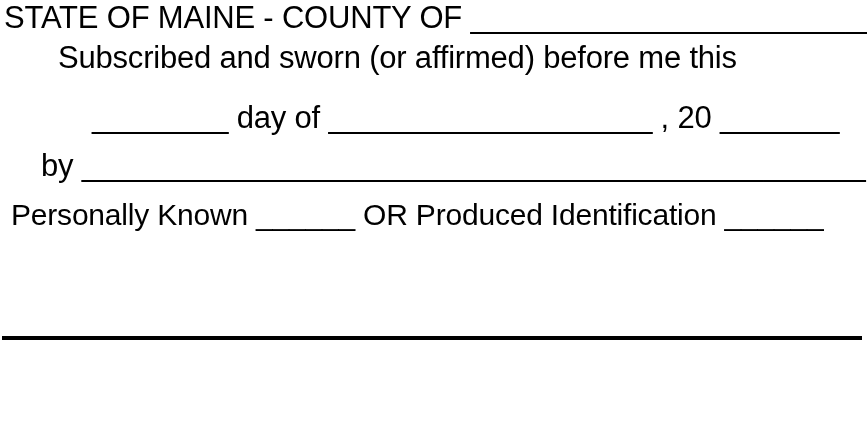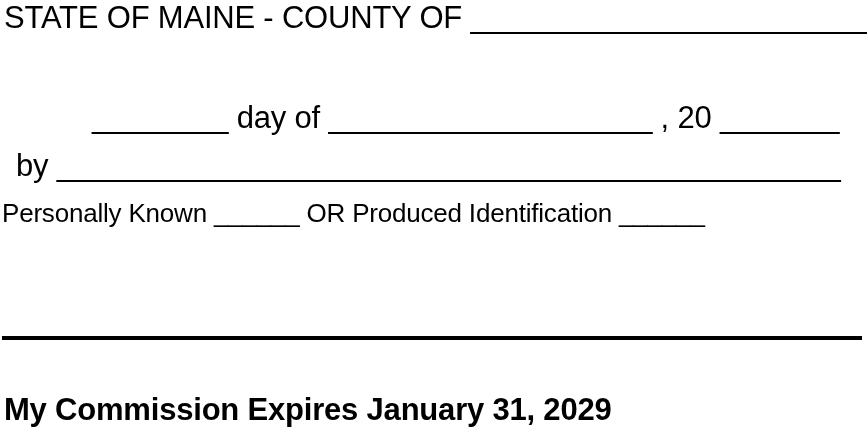--- a/index.html
+++ b/index.html
@@ -40,29 +40,29 @@
     font-size: 31px;
     font-weight: 400;
   }
   .l3 {
     left: 92px;
     top: 100px;
     font-size: 31px;
     font-weight: 400;
   }
   .l4 {
-    left: 16px;
+    left: 41px;
     top: 148px;
     font-size: 31px;
     font-weight: 400;
   }
   .l5 {
-    left: 2px;
+    left: 11px;
     top: 198px;
-    font-size: 26px;
+    font-size: 30px;
     font-weight: 400;
   }
   .l6 {
     left: 30px;
     top: 250px;
     font-size: 31px;
     font-weight: 400;
   }
   
   .divider {
@@ -87,26 +87,26 @@
     font-weight: 700;
   }
 </style>
 </head>
 <body>
 
 <div id="stamp">
 
   <div class="line l1">STATE OF MAINE - COUNTY OF ________________________</div>
 
+  <div class="line l2">Subscribed and sworn (or affirmed) before me this</div>
 
   <div class="line l3">________ day of ___________________ , 20 _______</div>
 
   <div class="line l4">by ______________________________________________</div>
 
   <div class="line l5">Personally Known ______ OR Produced Identification ______</div>
 
 
   <div class="divider"></div>
 
 
-  <div class="line b2">My Commission Expires January 31, 2029</div>
 
 </div>
 
 </body></html>

